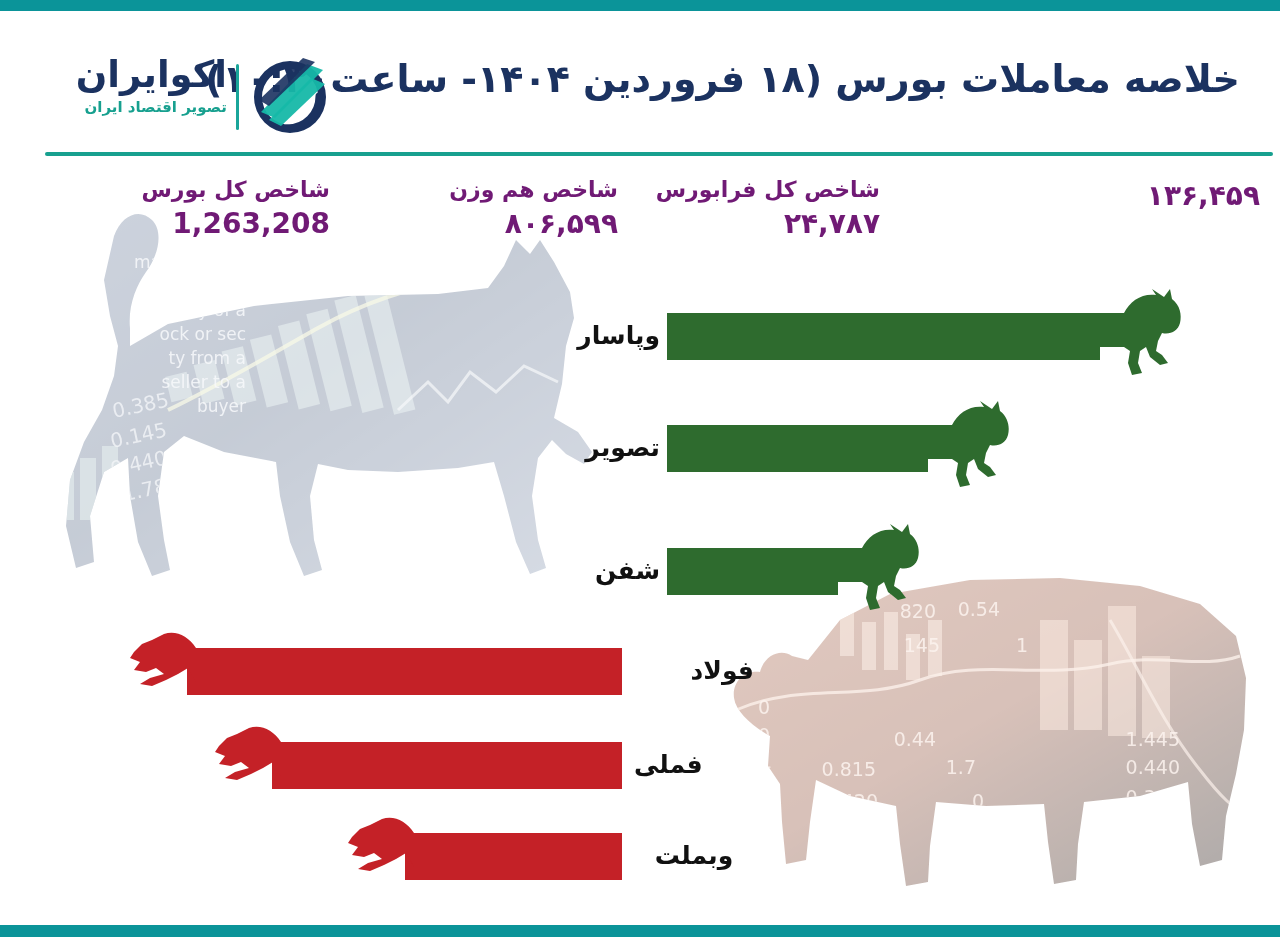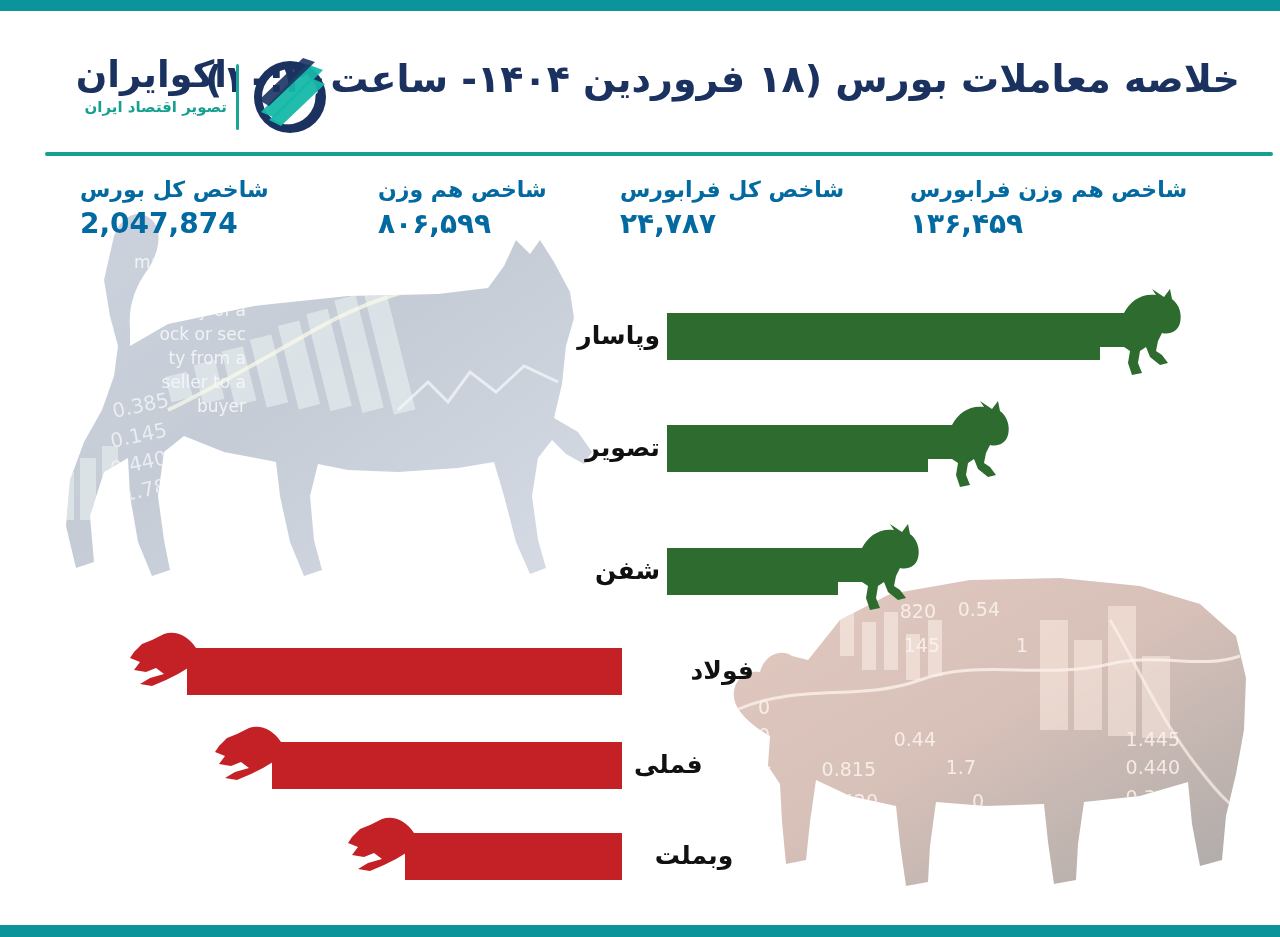--- a/index.html
+++ b/index.html
@@ -26,21 +26,21 @@
   
   .logo{position:absolute;left:46px;top:24px;width:285px;height:96px;direction:rtl;}
   .logo-mark{position:absolute;right:0;top:4px;width:82px;height:82px;}
   .logo-divider{position:absolute;right:92px;top:12px;width:3px;height:66px;background:#19a59a;border-radius:2px;}
   .logo-text{position:absolute;right:104px;top:4px;width:178px;text-align:right;}
   .logo-name{color:#1b3260;font-size:37px;font-weight:bold;letter-spacing:-1px;line-height:1.05;}
   .logo-tag{color:#17a08f;font-size:15px;font-weight:bold;margin-top:4px;line-height:1.1;}
 
   
   .indices{position:absolute;left:0;top:176px;width:1280px;height:86px;}
-  .idx{position:absolute;top:0;text-align:left;color:#0369a1;direction:rtl;}
+  .idx{position:absolute;top:0;text-align:right;color:#701a75;direction:rtl;}
   .idx-label{font-size:22px;font-weight:bold;line-height:1.25;white-space:nowrap;}
   .idx-value{font-size:28px;font-weight:bold;line-height:1.3;margin-top:2px;white-space:nowrap;}
   .idx-a{right:950px;width:250px;}
   .idx-b{right:662px;width:240px;}
   .idx-c{right:400px;width:260px;}
   .idx-d{right:20px;width:350px;}
 
   
   .wm{position:absolute;pointer-events:none;}
   .wm-bull{left:18px;top:196px;width:610px;height:420px;opacity:.30;}
@@ -229,32 +229,31 @@
         <div class="logo-tag">تصویر اقتصاد ایران</div>
       </div>
     </div>
   </div>
 
   <div class="rule-header"></div>
 
   <div class="indices">
     <div class="idx idx-a">
       <div class="idx-label">شاخص کل بورس</div>
-      <div class="idx-value">2,047,874</div>
+      <div class="idx-value">1,263,208</div>
     </div>
     <div class="idx idx-b">
       <div class="idx-label">شاخص هم وزن</div>
       <div class="idx-value">۸۰۶,۵۹۹</div>
     </div>
     <div class="idx idx-c">
       <div class="idx-label">شاخص کل فرابورس</div>
       <div class="idx-value">۲۴,۷۸۷</div>
     </div>
     <div class="idx idx-d">
-      <div class="idx-label">شاخص هم وزن فرابورس</div>
       <div class="idx-value">۱۳۶,۴۵۹</div>
     </div>
   </div>
 
   <div class="chart">
 
     <div class="barrow" style="top:51px;">
       <div class="bar-green" style="left:667px;width:433px;top:0;"></div>
       <div class="animal" style="left:1052px;">
         <svg viewBox="0 0 130 96" width="130" height="96" aria-hidden="true">

